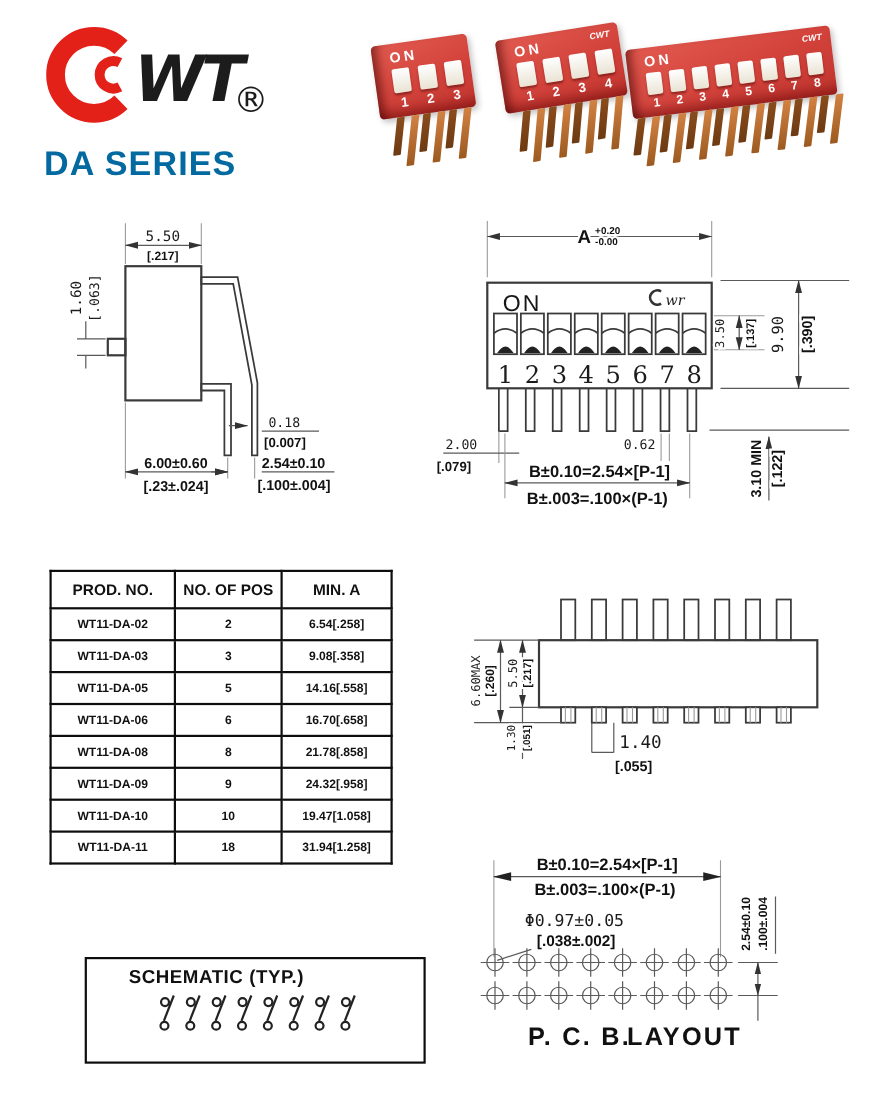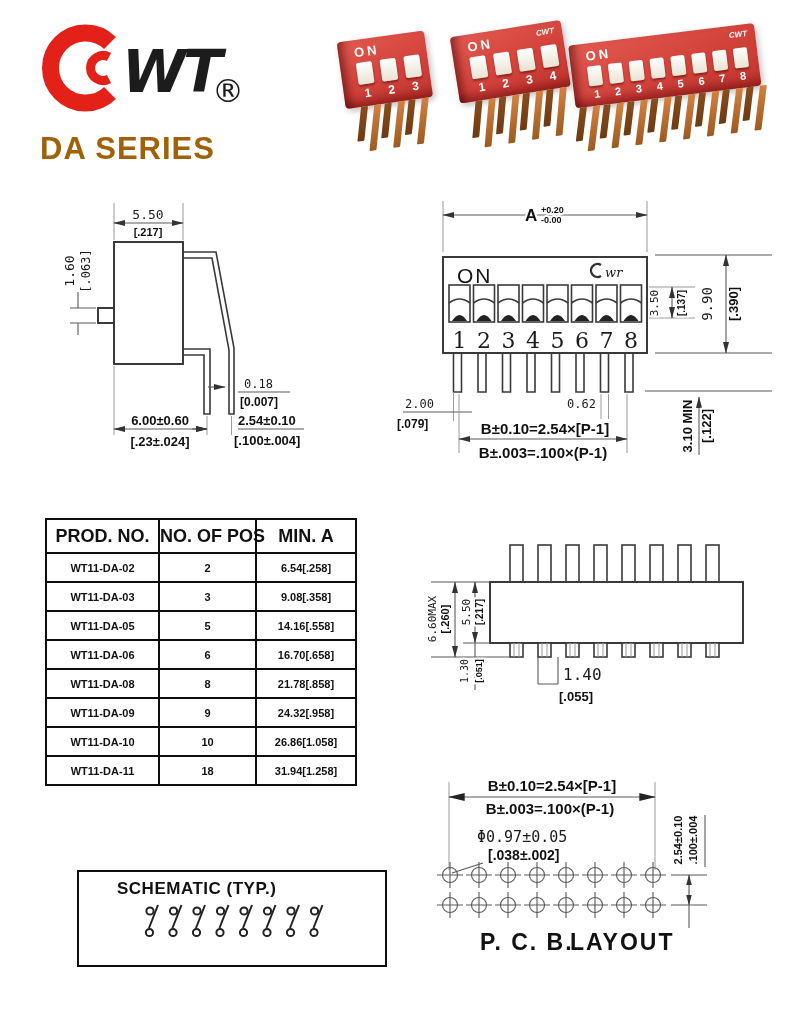--- a/index.html
+++ b/index.html
@@ -12,26 +12,26 @@
   .db{font-family:"Liberation Sans",sans-serif;font-weight:bold;fill:#111;}
   .num{font-family:"DejaVu Serif",serif;font-size:22px;}
   .onl{font-family:"Liberation Sans",sans-serif;font-size:21px;letter-spacing:2px;fill:#161616;}
   .ln{stroke:#3a3a3a;stroke-width:2;fill:none;}
   .ln15{stroke:#3a3a3a;stroke-width:1.6;fill:none;}
   .tl{stroke:#5a5a5a;stroke-width:1.1;fill:none;}
   .xl{stroke:#9a9a9a;stroke-width:1;fill:none;}
   .wbg{paint-order:stroke;stroke:#fff;stroke-width:4px;}
   .pinfill{fill:#fff;stroke:#3a3a3a;stroke-width:1.6;}
   
-  .series{font-size:31px;font-weight:bold;letter-spacing:1px;color:#a16207;}
+  .series{font-size:31px;font-weight:bold;letter-spacing:1px;color:#0369a1;}
   
   table.spec{border-collapse:collapse;table-layout:fixed;width:310px;}
   table.spec th,table.spec td{border:2px solid #0d0d0d;text-align:center;padding:0;
       font-weight:bold;font-size:11px;white-space:nowrap;overflow:visible;}
-  table.spec th{height:32px;font-size:18px;}
+  table.spec th{height:32px;font-size:14px;}
   table.spec td{height:27px;}
   
   .schem{border:2.5px solid #0d0d0d;}
   .schem-title{font-weight:bold;font-size:17px;letter-spacing:.5px;margin:7px 0 0 38px;}
   
   .sw{position:absolute;}
   .sw-body{position:relative;color:#fff;border-radius:4px;
       background:linear-gradient(160deg,#e25a50 0%,#d2423b 55%,#c1352f 100%);
       box-shadow:inset 11px 0 9px -6px rgba(70,0,0,.55), inset 0 -15px 10px -9px rgba(90,0,0,.45),
                  2px 3px 6px rgba(0,0,0,.25);
@@ -353,21 +353,21 @@
           <td>21.78[.858]</td>
         </tr>
     <tr>
           <td>WT11-DA-09</td>
           <td>9</td>
           <td>24.32[.958]</td>
         </tr>
     <tr>
           <td>WT11-DA-10</td>
           <td>10</td>
-          <td>26.86[1.058]</td>
+          <td>19.47[1.058]</td>
         </tr>
     <tr>
           <td>WT11-DA-11</td>
           <td>18</td>
           <td>31.94[1.258]</td>
         </tr>
   </tbody>
     </table>
 
   <div class="abs schem" style="left:45px;top:870px;width:306px;height:93px;margin-left:32px;">

